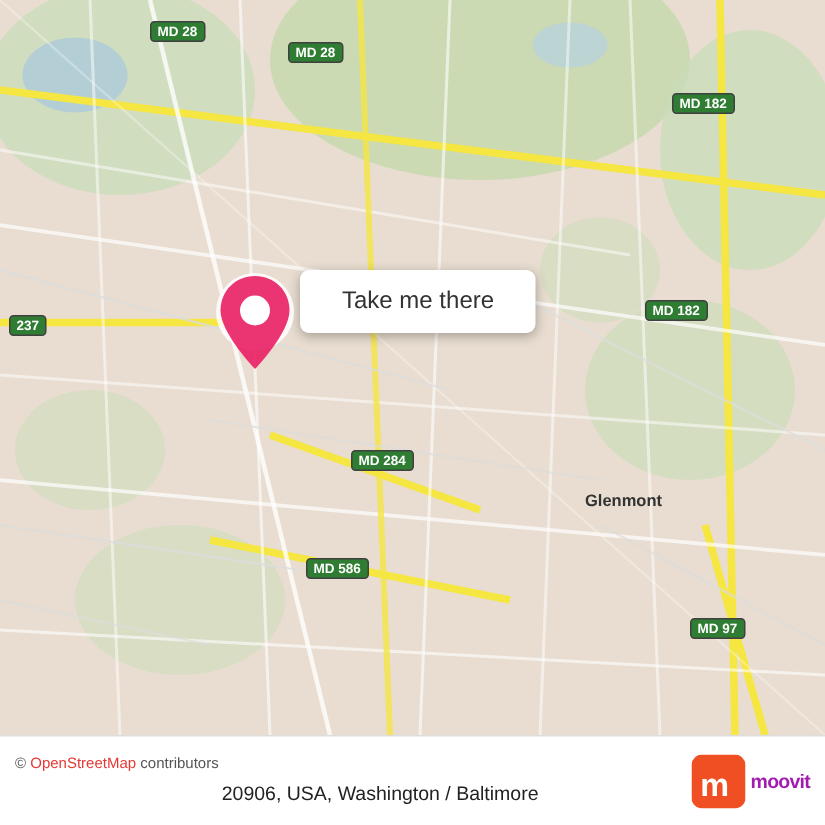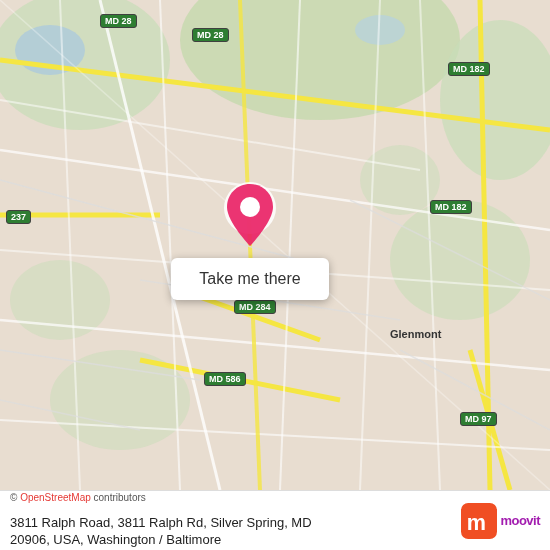--- a/index.html
+++ b/index.html
@@ -21,22 +21,22 @@
       top: 0; left: 0;
     }
 
     
     #button-container {
       position: absolute;
       top: 180px;
       left: 140px;
       width: 220px;
       display: flex;
-      flex-direction: column;
-      align-items: center;
+      flex-direction: row;
+      align-items: flex-start;
     }
 
     #location-pin {
       width: 60px;
       height: 70px;
       position: relative;
       margin-bottom: 8px;
     }
 
     #take-me-there-btn {
@@ -59,22 +59,22 @@
       background-color: white;
       display: flex;
       align-items: center;
       justify-content: space-between;
       padding: 8px 10px;
       border-top: 1px solid #ddd;
     }
 
     #footer-left {
       display: flex;
-      flex-direction: column;
-      gap: 12px;
+      flex-direction: row;
+      gap: 2px;
       flex: 1;
     }
 
     #osm-attribution {
       font-size: 10px;
       color: #555;
     }
 
     #address-text {
       font-size: 13px;
@@ -192,21 +192,21 @@
     <button id="take-me-there-btn">Take me there</button>
   </div>
 </div>
 
 <div id="footer">
   <div id="footer-left">
     <span id="osm-attribution">
       <span>© </span><a href="#" class="osm-link" style="color:#e53935;text-decoration:none;">OpenStreetMap</a><span> contributors</span>
     </span>
     <span id="address-text">
-      <span>3811 Ralph Road, 3811 Ralph Rd, Silver Spring, MD</span><br>
+      <br>
       <span>20906, USA, Washington / Baltimore</span>
     </span>
   </div>
 
   <div id="moovit-logo">
     <svg id="moovit-icon" viewBox="0 0 50 50" xmlns="http://www.w3.org/2000/svg">
 
       <rect width="50" height="50" rx="10" ry="10" fill="#f04e23"></rect>
 
       <text x="8" y="38" font-family="Arial" font-size="30" font-weight="bold" fill="white">m</text>

